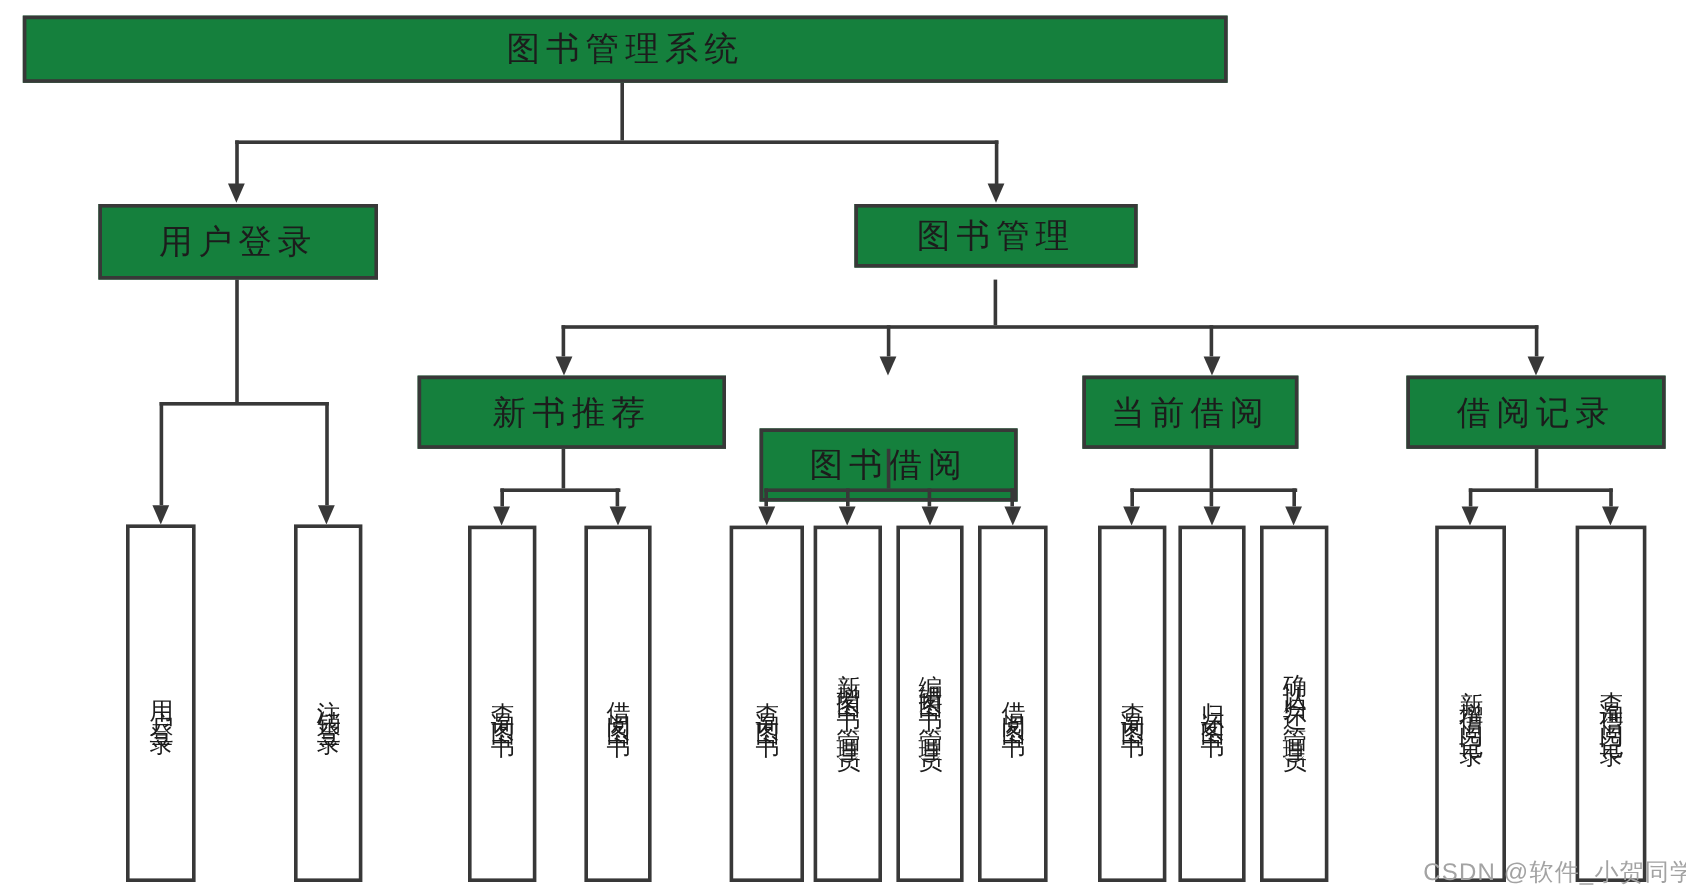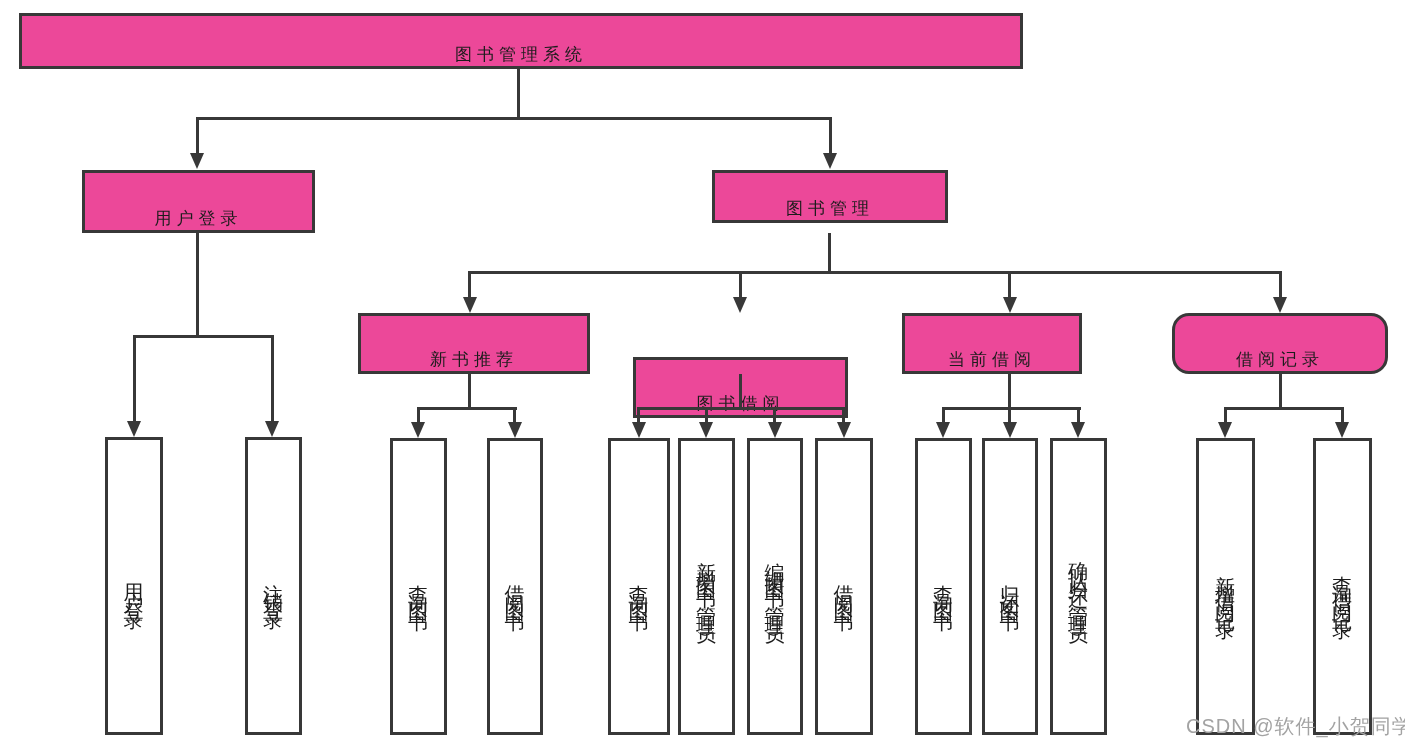--- a/index.html
+++ b/index.html
@@ -8,25 +8,25 @@
     width: 1405px;
     height: 747px;
     background: #ffffff;
     font-family: "Liberation Sans", sans-serif;
     overflow: hidden;
   }
   .hbox {
     position: absolute;
     box-sizing: border-box;
     border: 3px solid #383838;
-    background: #ec4899;
+    background: #15803d;
     display: flex;
-    align-items: flex-end;
+    align-items: center;
     justify-content: center;
-    font-size: 17px;
+    font-size: 28px;
     letter-spacing: 5px;
     color: #1c1c1c;
     white-space: nowrap;
   }
   .vbox {
     position: absolute;
     box-sizing: border-box;
     border: 3px solid #383838;
     background: #ffffff;
     display: flex;
@@ -93,30 +93,30 @@
   <div class="line" style="left:468px; top:271px; width:814px; height:3px;"></div>
   <div class="line" style="left:468px; top:271px; width:3px; height:26px;"></div>
   <div class="arrow" style="left:463px; top:297px;"></div>
   <div class="line" style="left:739px; top:271px; width:3px; height:26px;"></div>
   <div class="arrow" style="left:733px; top:297px;"></div>
   <div class="line" style="left:1008px; top:271px; width:3px; height:26px;"></div>
   <div class="arrow" style="left:1003px; top:297px;"></div>
   <div class="line" style="left:1279px; top:271px; width:3px; height:26px;"></div>
   <div class="arrow" style="left:1273px; top:297px;"></div>
 
-  <div class="hbox" style="left:358px; top:313px; width:232px; height:61px;">
+  <div class="hbox" style="left:348px; top:313px; width:257px; height:61px;">
     <span>新书推荐</span>
   </div>
   <div class="hbox" style="left:633px; top:313px; width:215px; height:61px;margin-top:44px;">
     <span>图书借阅</span>
   </div>
   <div class="hbox" style="left:902px; top:313px; width:180px; height:61px;">
     <span>当前借阅</span>
   </div>
-  <div class="hbox" style="left:1172px; top:313px; width:216px; height:61px;border-radius:17px;">
+  <div class="hbox" style="left:1172px; top:313px; width:216px; height:61px;">
     <span>借阅记录</span>
   </div>
 
   <div class="line" style="left:468px; top:374px; width:3px; height:33px;"></div>
   <div class="line" style="left:417px; top:407px; width:100px; height:3px;"></div>
   <div class="line" style="left:417px; top:407px; width:3px; height:15px;"></div>
   <div class="arrow" style="left:411px; top:422px;"></div>
   <div class="line" style="left:513px; top:407px; width:3px; height:15px;"></div>
   <div class="arrow" style="left:508px; top:422px;"></div>
 

